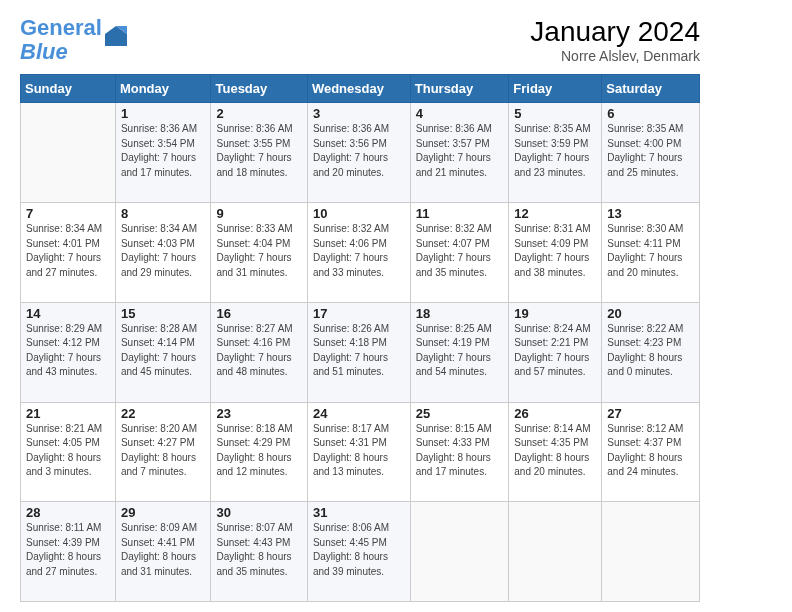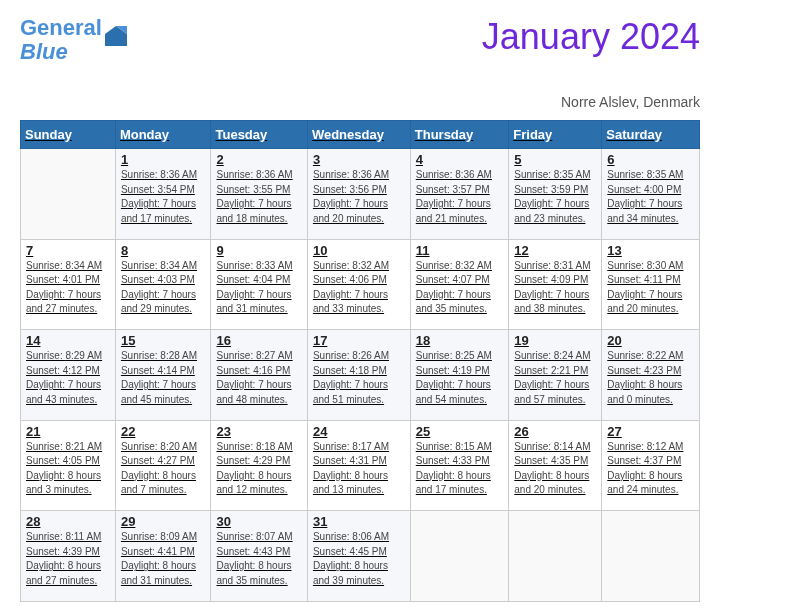--- a/index.html
+++ b/index.html
@@ -34,36 +34,34 @@
       color: #1a3a5c;
       line-height: 1.1;
     }
     .logo-text span {
       color: #4a90d9;
     }
     .title-block {
       text-align: right;
     }
     .title-block h1 {
-      font-size: 36px;
+      font-size: 28px;
       font-weight: 300;
-      color: #6d28d9;
+      color: #000000;
     }
     .title-block h2 {
       font-size: 14px;
       color: #555;
       font-weight: normal;
-      margin-top: 36px;
     }
     .calendar {
       width: 100%;
       border-collapse: collapse;
       flex: 1;
       font-size: 10.5px;
-      text-decoration: underline;
     }
     .calendar thead tr th {
       background-color: #2c6fad;
       color: #fff;
       padding: 6px 4px;
       text-align: left;
       font-size: 13px;
       font-weight: 600;
       border: 1px solid #2562a0;
     }
@@ -179,21 +177,21 @@
               <div>Daylight: 7 hours</div>
               <div>and 23 minutes.</div>
             </div>
           </td>
           <td>
             <span class="day-number">6</span>
             <div class="day-detail">
               <div>Sunrise: 8:35 AM</div>
               <div>Sunset: 4:00 PM</div>
               <div>Daylight: 7 hours</div>
-              <div>and 34 minutes.</div>
+              <div>and 25 minutes.</div>
             </div>
           </td>
         </tr>
         <tr>
           <td>
             <span class="day-number">7</span>
             <div class="day-detail">
               <div>Sunrise: 8:34 AM</div>
               <div>Sunset: 4:01 PM</div>
               <div>Daylight: 7 hours</div>

